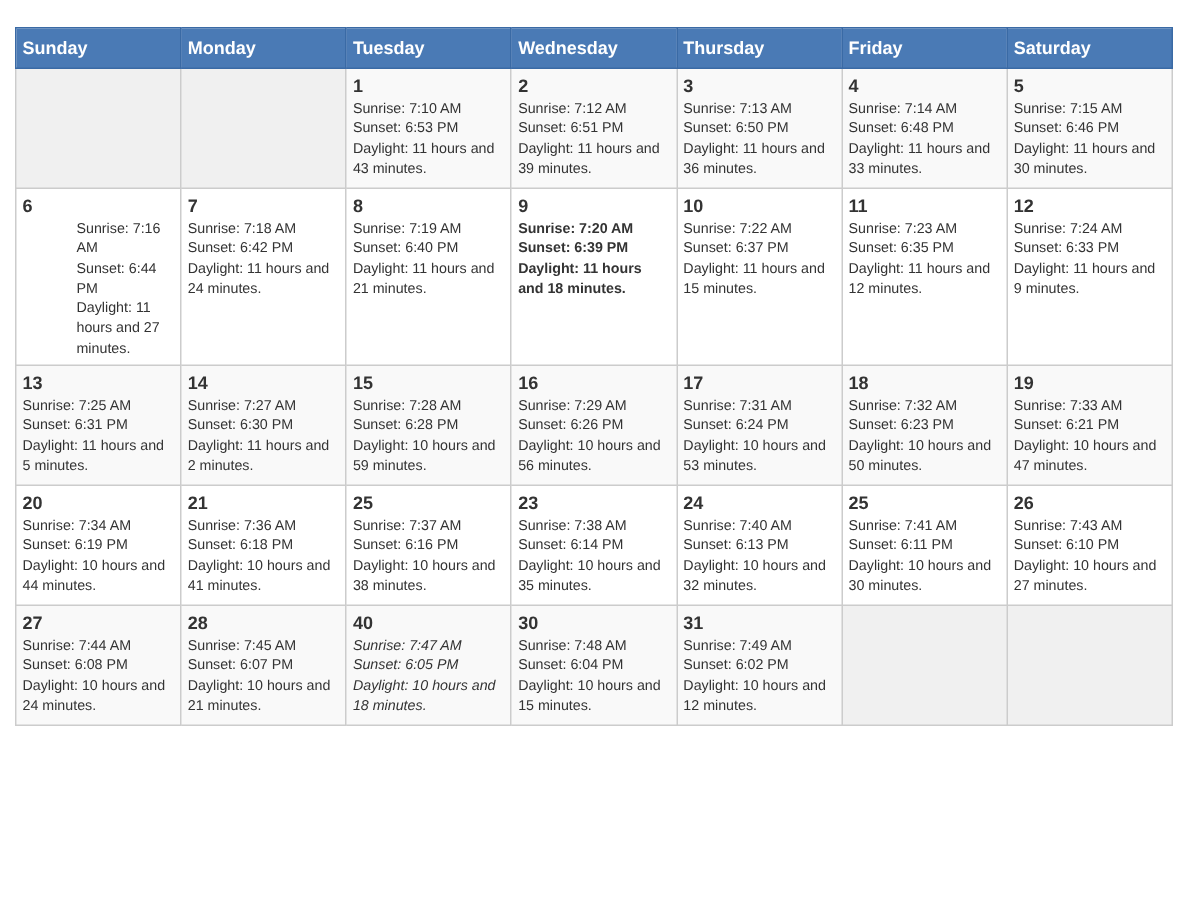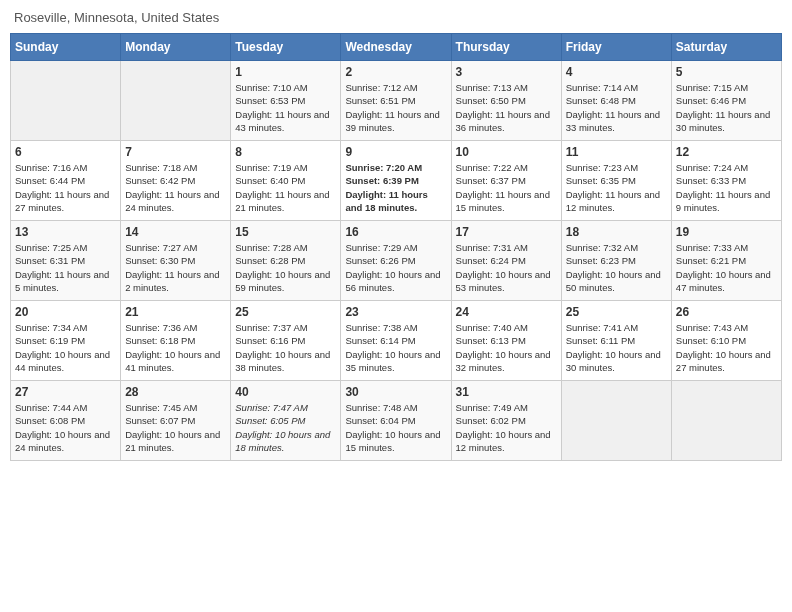--- a/index.html
+++ b/index.html
@@ -93,21 +93,20 @@
     }
     .empty-cell {
       background: #f0f0f0 !important;
     }
   </style>
 </head>
 <body>
 
 <div class="header">
   <div class="title-block">
-    <div class="location">Roseville, Minnesota, United States</div>
   </div>
 </div>
 
 <table>
   <thead>
     <tr>
     <th>Sunday</th>
         <th>Monday</th>
         <th>Tuesday</th>
         <th>Wednesday</th>
@@ -147,21 +146,21 @@
         <td>
           <span class="day-number">5</span>
           <div class="day-info" style="white-space: pre-line;">Sunrise: 7:15 AM
 Sunset: 6:46 PM
 Daylight: 11 hours and 30 minutes.</div>
         </td>
       </tr>
       <tr>
         <td>
           <span class="day-number">6</span>
-          <div class="day-info" style="white-space: pre-line;">Sunrise: 7:16 AM
+          <div class="day-info" style="white-space: pre-line; margin-left: 36px;">Sunrise: 7:16 AM
 Sunset: 6:44 PM
 Daylight: 11 hours and 27 minutes.</div>
         </td>
         <td>
           <span class="day-number">7</span>
           <div class="day-info" style="white-space: pre-line;">Sunrise: 7:18 AM
 Sunset: 6:42 PM
 Daylight: 11 hours and 24 minutes.</div>
         </td>
         <td>

